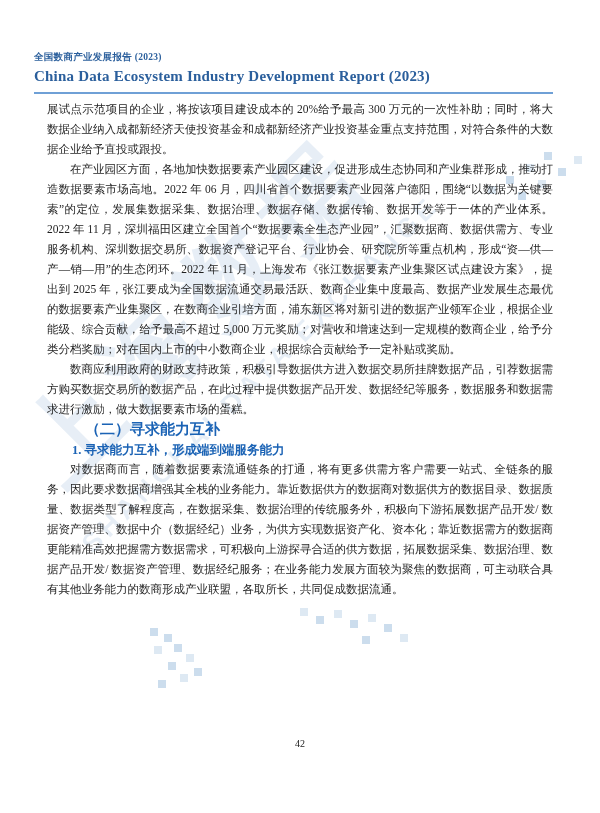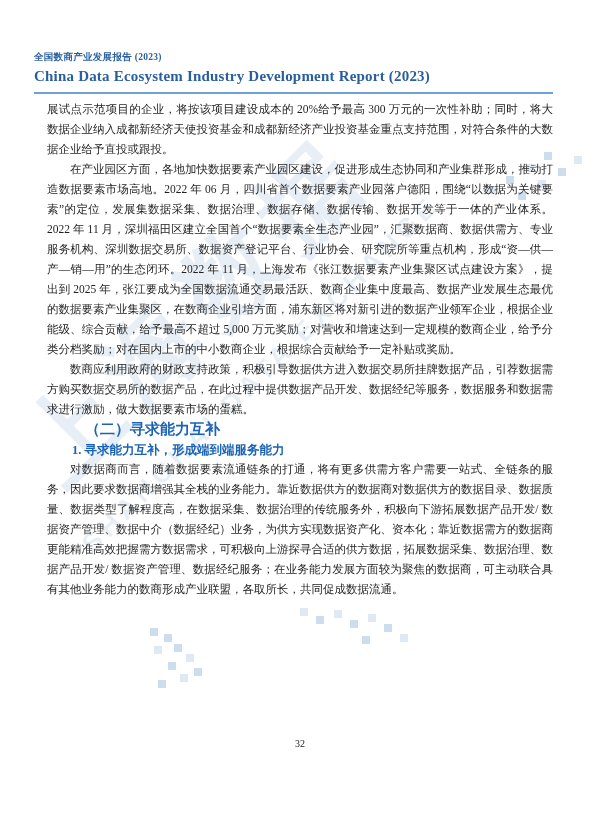--- a/index.html
+++ b/index.html
@@ -136,16 +136,16 @@
   <div class="content">
     <p class="no-indent">展试点示范项目的企业，将按该项目建设成本的 20%给予最高 300 万元的一次性补助；同时，将大数据企业纳入成都新经济天使投资基金和成都新经济产业投资基金重点支持范围，对符合条件的大数据企业给予直投或跟投。</p>
     <p>在产业园区方面，各地加快数据要素产业园区建设，促进形成生态协同和产业集群形成，推动打造数据要素市场高地。2022 年 06 月，四川省首个数据要素产业园落户德阳，围绕“以数据为关键要素”的定位，发展集数据采集、数据治理、数据存储、数据传输、数据开发等于一体的产业体系。2022 年 11 月，深圳福田区建立全国首个“数据要素全生态产业园”，汇聚数据商、数据供需方、专业服务机构、深圳数据交易所、数据资产登记平台、行业协会、研究院所等重点机构，形成“资—供—产—销—用”的生态闭环。2022 年 11 月，上海发布《张江数据要素产业集聚区试点建设方案》，提出到 2025 年，张江要成为全国数据流通交易最活跃、数商企业集中度最高、数据产业发展生态最优的数据要素产业集聚区，在数商企业引培方面，浦东新区将对新引进的数据产业领军企业，根据企业能级、综合贡献，给予最高不超过 5,000 万元奖励；对营收和增速达到一定规模的数商企业，给予分类分档奖励；对在国内上市的中小数商企业，根据综合贡献给予一定补贴或奖励。</p>
     <p>数商应利用政府的财政支持政策，积极引导数据供方进入数据交易所挂牌数据产品，引荐数据需方购买数据交易所的数据产品，在此过程中提供数据产品开发、数据经纪等服务，数据服务和数据需求进行激励，做大数据要素市场的蛋糕。</p>
     <h2 class="section-heading">（二）寻求能力互补</h2>
     <h3 class="sub-heading">1. 寻求能力互补，形成端到端服务能力</h3>
     <p>对数据商而言，随着数据要素流通链条的打通，将有更多供需方客户需要一站式、全链条的服务，因此要求数据商增强其全栈的业务能力。靠近数据供方的数据商对数据供方的数据目录、数据质量、数据类型了解程度高，在数据采集、数据治理的传统服务外，积极向下游拓展数据产品开发/ 数据资产管理、数据中介（数据经纪）业务，为供方实现数据资产化、资本化；靠近数据需方的数据商更能精准高效把握需方数据需求，可积极向上游探寻合适的供方数据，拓展数据采集、数据治理、数据产品开发/ 数据资产管理、数据经纪服务；在业务能力发展方面较为聚焦的数据商，可主动联合具有其他业务能力的数商形成产业联盟，各取所长，共同促成数据流通。</p>
   </div>
 
   <div class="footer">
-    <span>32</span>
+    <span>42</span>
   </div>
 
 </div>
 
 </body></html>

